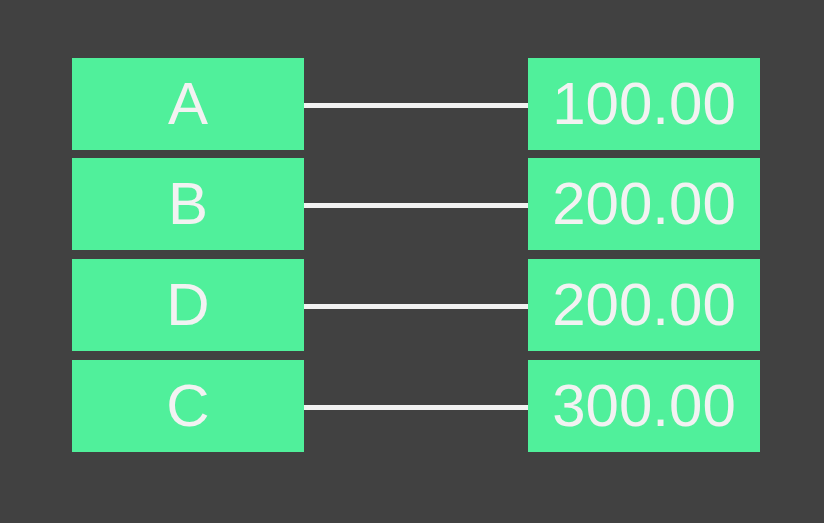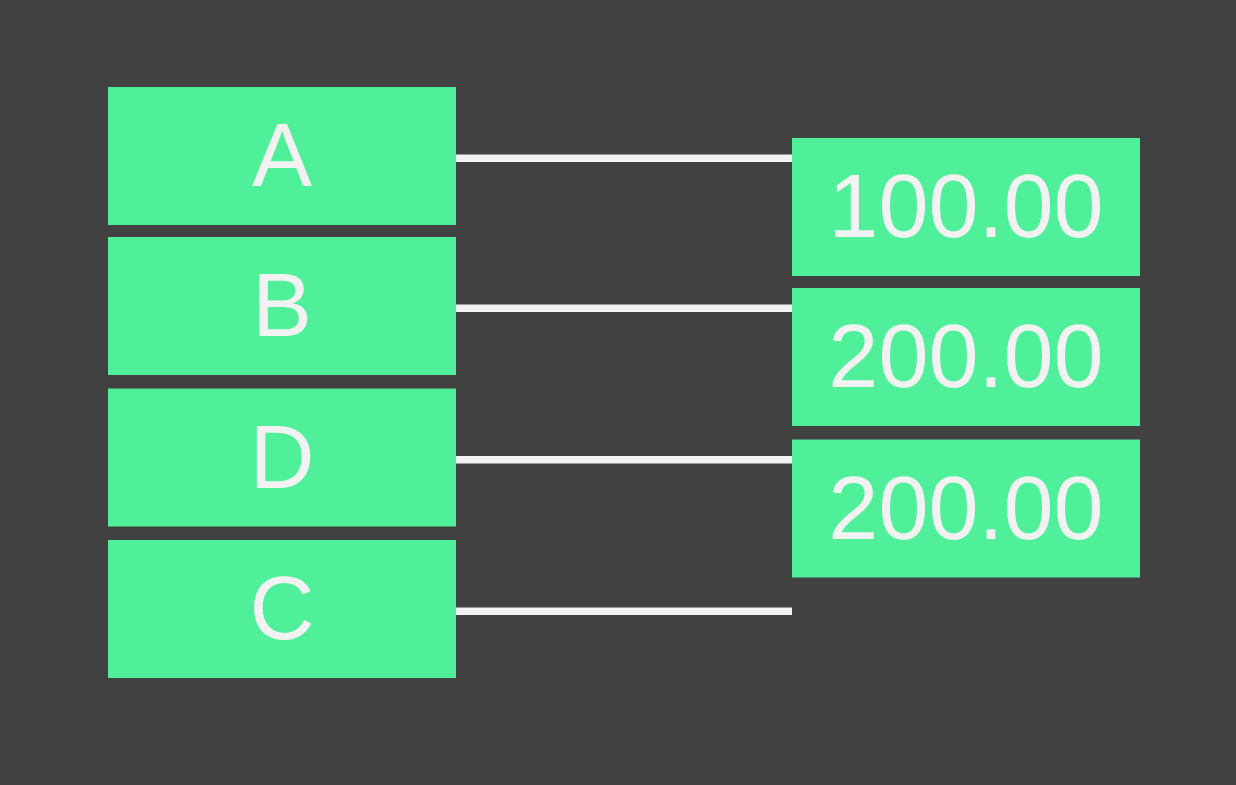--- a/index.html
+++ b/index.html
@@ -36,21 +36,21 @@
     background: var(--green);
     display: flex;
     align-items: center;
     justify-content: center;
     color: var(--ink);
     font-size: 60px;
     font-weight: 300;
     line-height: 1;
   }
   .node.key { left: 72px; }
-  .node.value { left: 528px; margin-top: 34px; }
+  .node.value { left: 528px; }
   .connector {
     position: absolute;
     left: 304px;
     top: 45px;
     width: 224px;
     height: 5px;
     background: var(--line);
   }
 </style>
 </head>
@@ -86,15 +86,18 @@
     <div class="node value">
       <span>200.00</span>
     </div>
   </div>
 
   <div class="row row-4">
     <div class="node key">
       <span>C</span>
     </div>
     <div class="connector"></div>
+    <div class="node value">
+      <span>300.00</span>
+    </div>
   </div>
 
 </div>
 
 </body></html>

